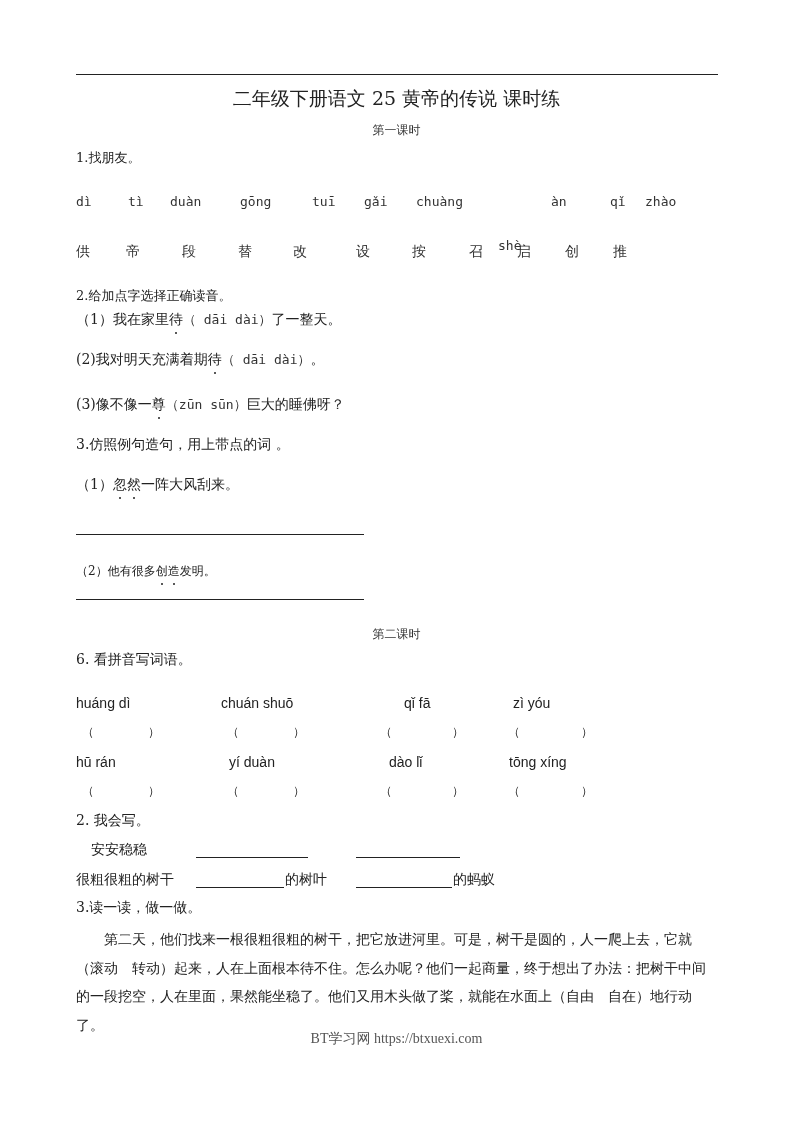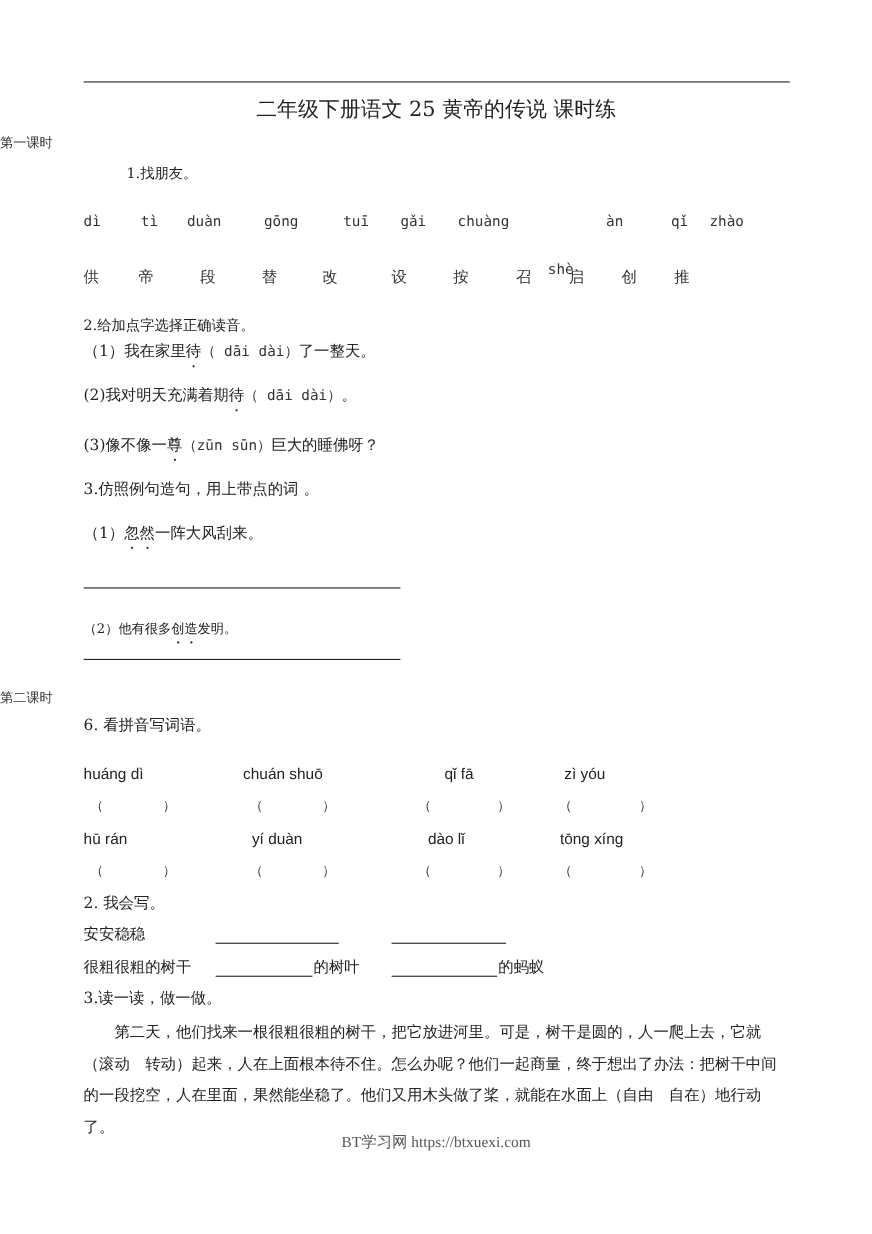--- a/index.html
+++ b/index.html
@@ -1,40 +1,40 @@
 <!DOCTYPE html>
 <html><head>
 <meta charset="utf-8">
 <style>
   html, body { margin:0; padding:0; background:#ffffff; }
   body { width:793px; height:1122px; position:relative; overflow:hidden;
          font-family:"DejaVu Serif","Liberation Serif",serif; color:#222; }
   .abs { position:absolute; white-space:nowrap; }
   .rule { position:absolute; left:76px; width:642px; height:1px; background:#222; top:74px; }
   .title { top:86px; left:0; width:793px; text-align:center; font-size:19px; color:#222; }
-  .sub { font-size:12px; left:0; width:793px; text-align:left; color:#333; }
+  .sub { font-size:12px; left:0; width:793px; text-align:center; color:#333; }
   .q { font-size:13px; left:76px; color:#222; }
   .mono { font-family:"DejaVu Sans Mono","Liberation Mono",monospace; font-size:13px; color:#333; }
   .char { font-size:14px; color:#333; }
   .dot { position:relative; display:inline-block; }
   .dot::after { content:""; position:absolute; left:50%; bottom:-5px; width:2px; height:2px; margin-left:-1px; background:#222; border-radius:50%; }
   .line { position:absolute; height:1px; background:#222; }
   .sans { font-family:"Liberation Sans","DejaVu Sans",sans-serif; font-size:14px; color:#222; }
   .paren { font-size:12px; color:#333; }
   .para { position:absolute; left:76px; width:642px; font-size:14px; line-height:28.5px; color:#222; text-indent:28px; white-space:normal; }
   .footer { top:1030px; left:0; width:793px; text-align:center; font-family:Liberation Serif, serif; font-size:14px; color:#555; }
 </style>
 </head>
 <body>
 
 <div class="rule"></div>
 <div class="abs title">二年级下册语文  25  黄帝的传说  课时练</div>
 
 <div class="abs sub" style="top:122px;">第一课时</div>
-<div class="abs q" style="top:149px;margin-left:39px;">1.找朋友。</div>
+<div class="abs q" style="top:149px;">1.找朋友。</div>
 
 <div>
   <span class="abs mono" style="top:194px;left:76px;">dì</span>
   <span class="abs mono" style="top:194px;left:128px;">tì</span>
   <span class="abs mono" style="top:194px;left:170px;">duàn</span>
   <span class="abs mono" style="top:194px;left:240px;">gōng</span>
   <span class="abs mono" style="top:194px;left:312px;">tuī</span>
   <span class="abs mono" style="top:194px;left:364px;">gǎi</span>
   <span class="abs mono" style="top:194px;left:416px;">chuàng</span>
   <span class="abs mono" style="top:194px;left:498px;margin-top:44px;">shè</span>
@@ -107,21 +107,21 @@
   <span class="abs paren" style="top:783px;left:148px;">）</span>
   <span class="abs paren" style="top:783px;left:227px;">（</span>
   <span class="abs paren" style="top:783px;left:293px;">）</span>
   <span class="abs paren" style="top:783px;left:380px;">（</span>
   <span class="abs paren" style="top:783px;left:452px;">）</span>
   <span class="abs paren" style="top:783px;left:508px;">（</span>
   <span class="abs paren" style="top:783px;left:581px;">）</span>
 </div>
 
 <div class="abs q" style="top:812px;font-size:14px;">2. 我会写。</div>
-<div class="abs q" style="top:841px;font-size:14px;">安安稳稳</div>
+<div class="abs q" style="top:841px;font-size:14px;margin-left:15px;">安安稳稳</div>
 <div class="line" style="top:857px;left:196px;width:112px;"></div>
 <div class="line" style="top:857px;left:356px;width:104px;"></div>
 
 <div class="abs q" style="top:871px;font-size:14px;">很粗很粗的树干</div>
 <div class="line" style="top:887px;left:196px;width:88px;"></div>
 <div class="abs" style="top:871px;left:285px;font-size:14px;">的树叶</div>
 <div class="line" style="top:887px;left:356px;width:96px;"></div>
 <div class="abs" style="top:871px;left:453px;font-size:14px;">的蚂蚁</div>
 
 <div class="abs q" style="top:899px;font-size:14px;">3.读一读，做一做。</div>

